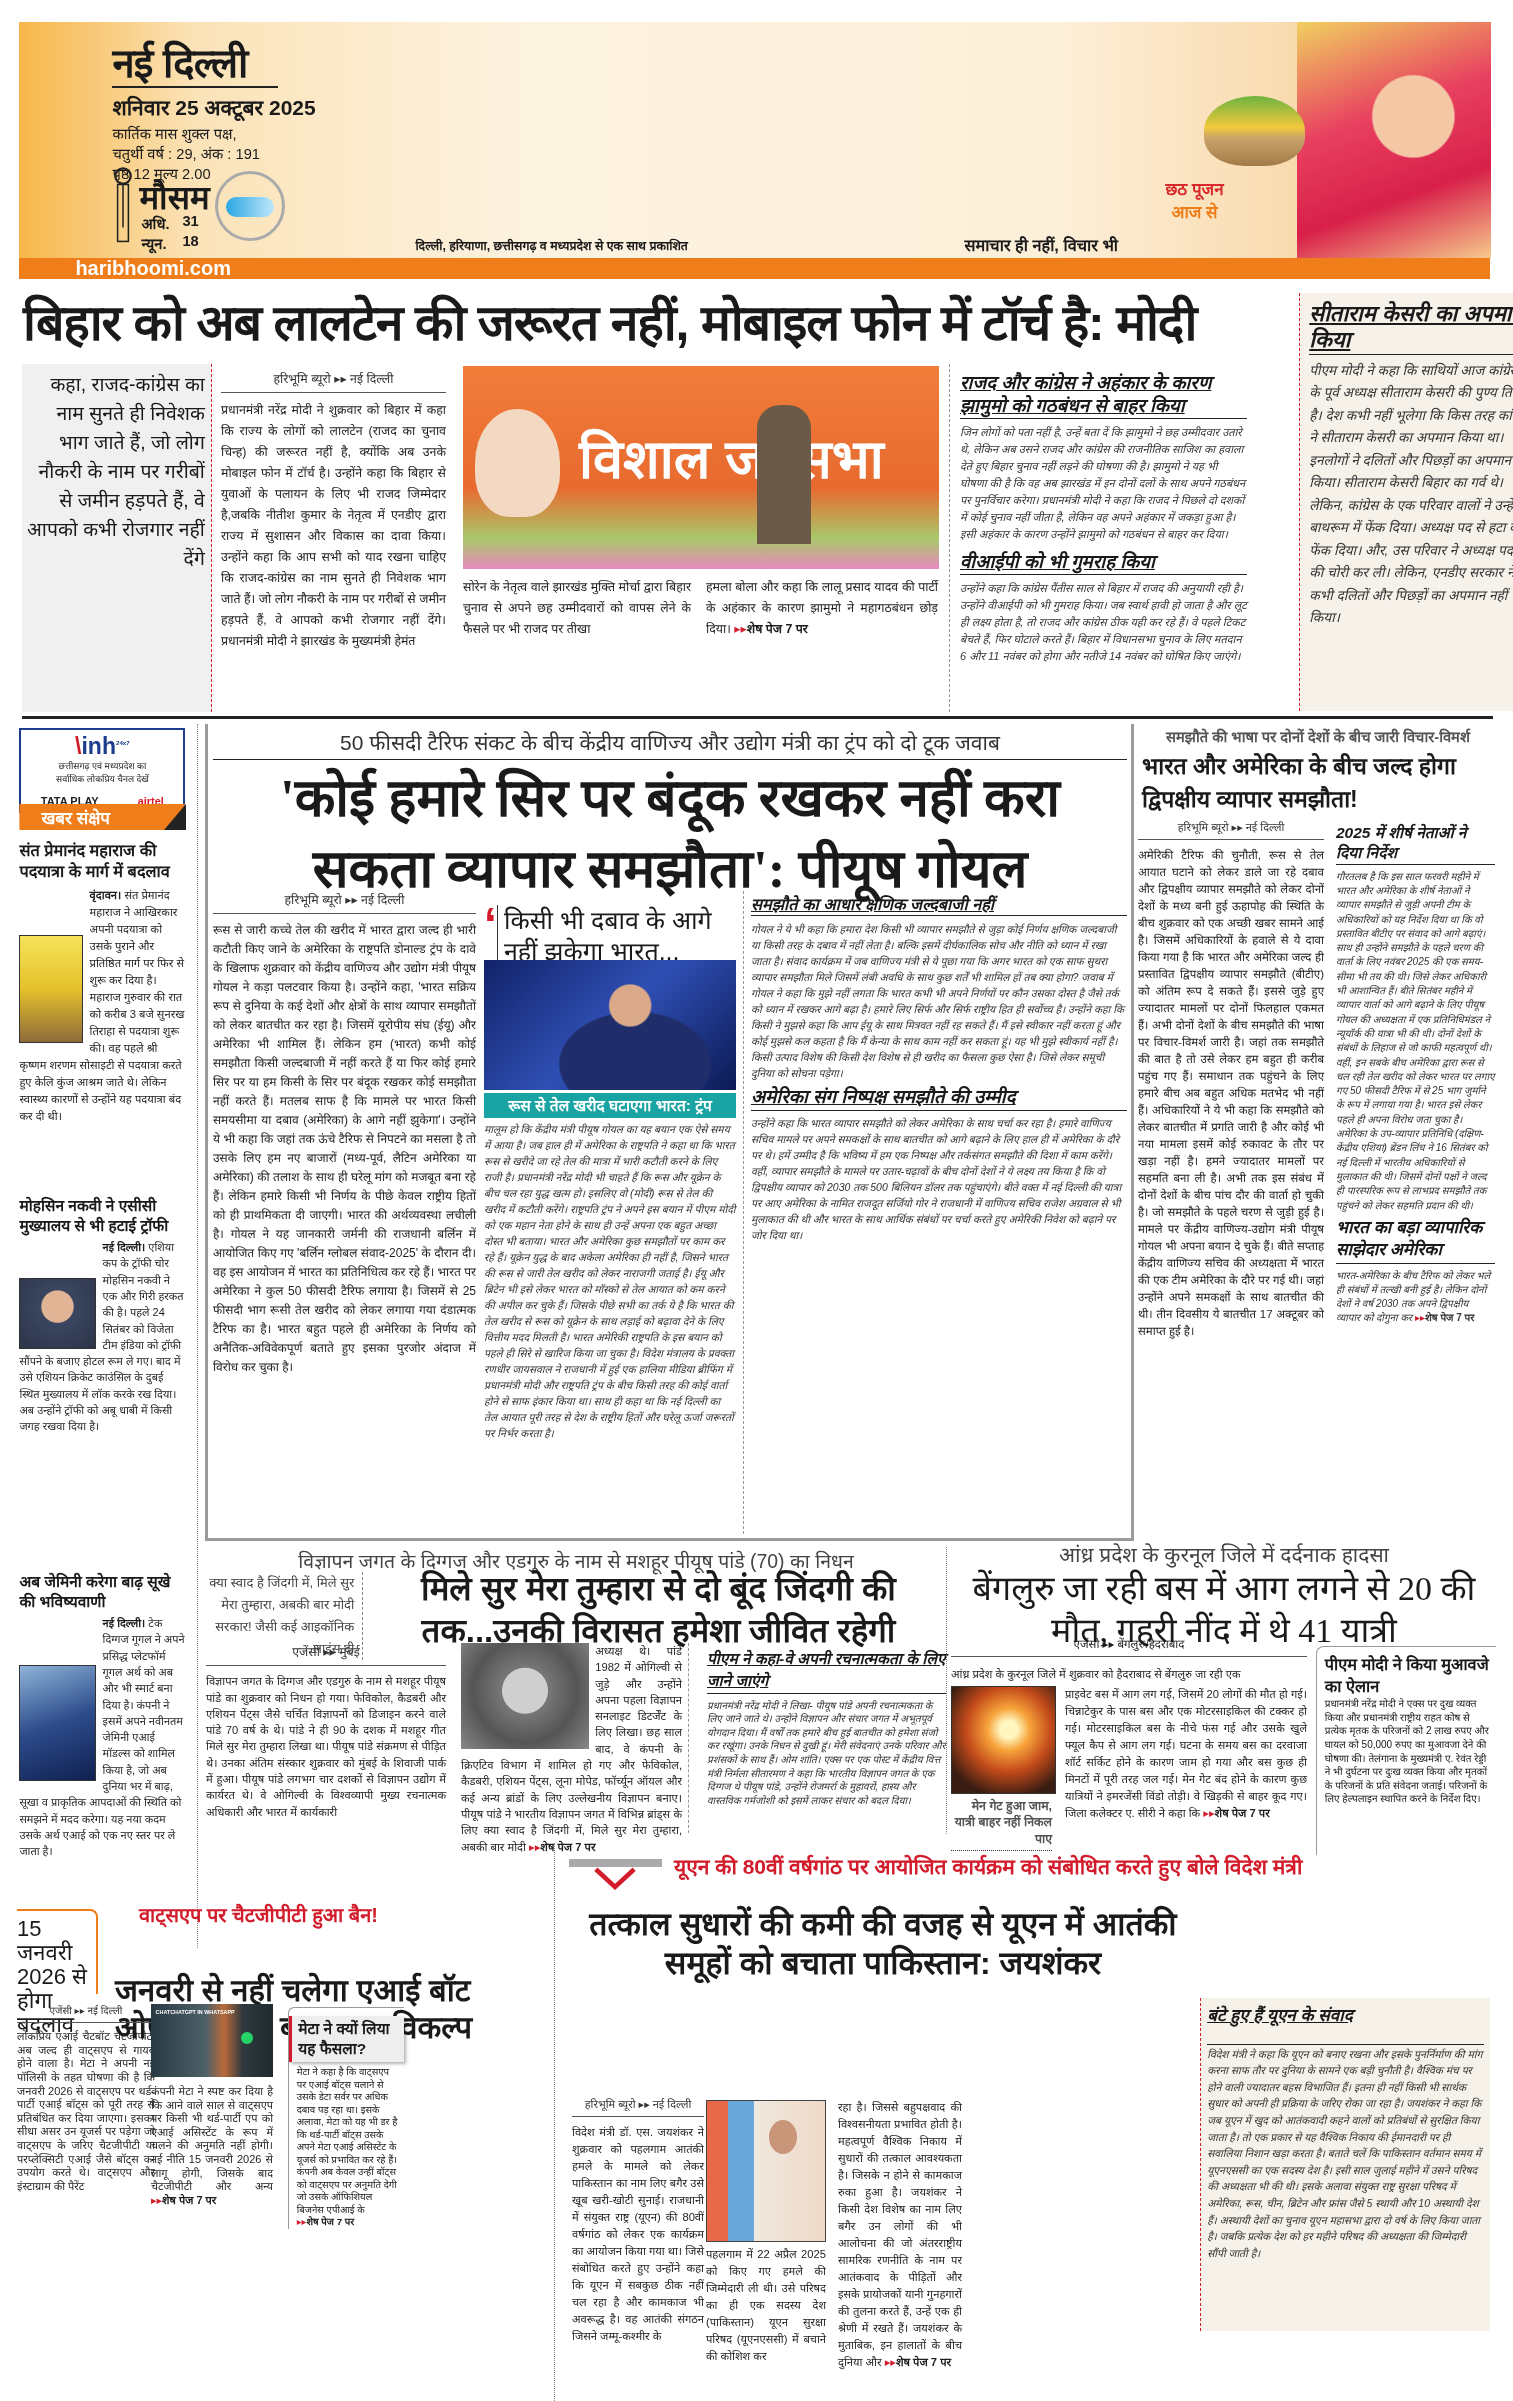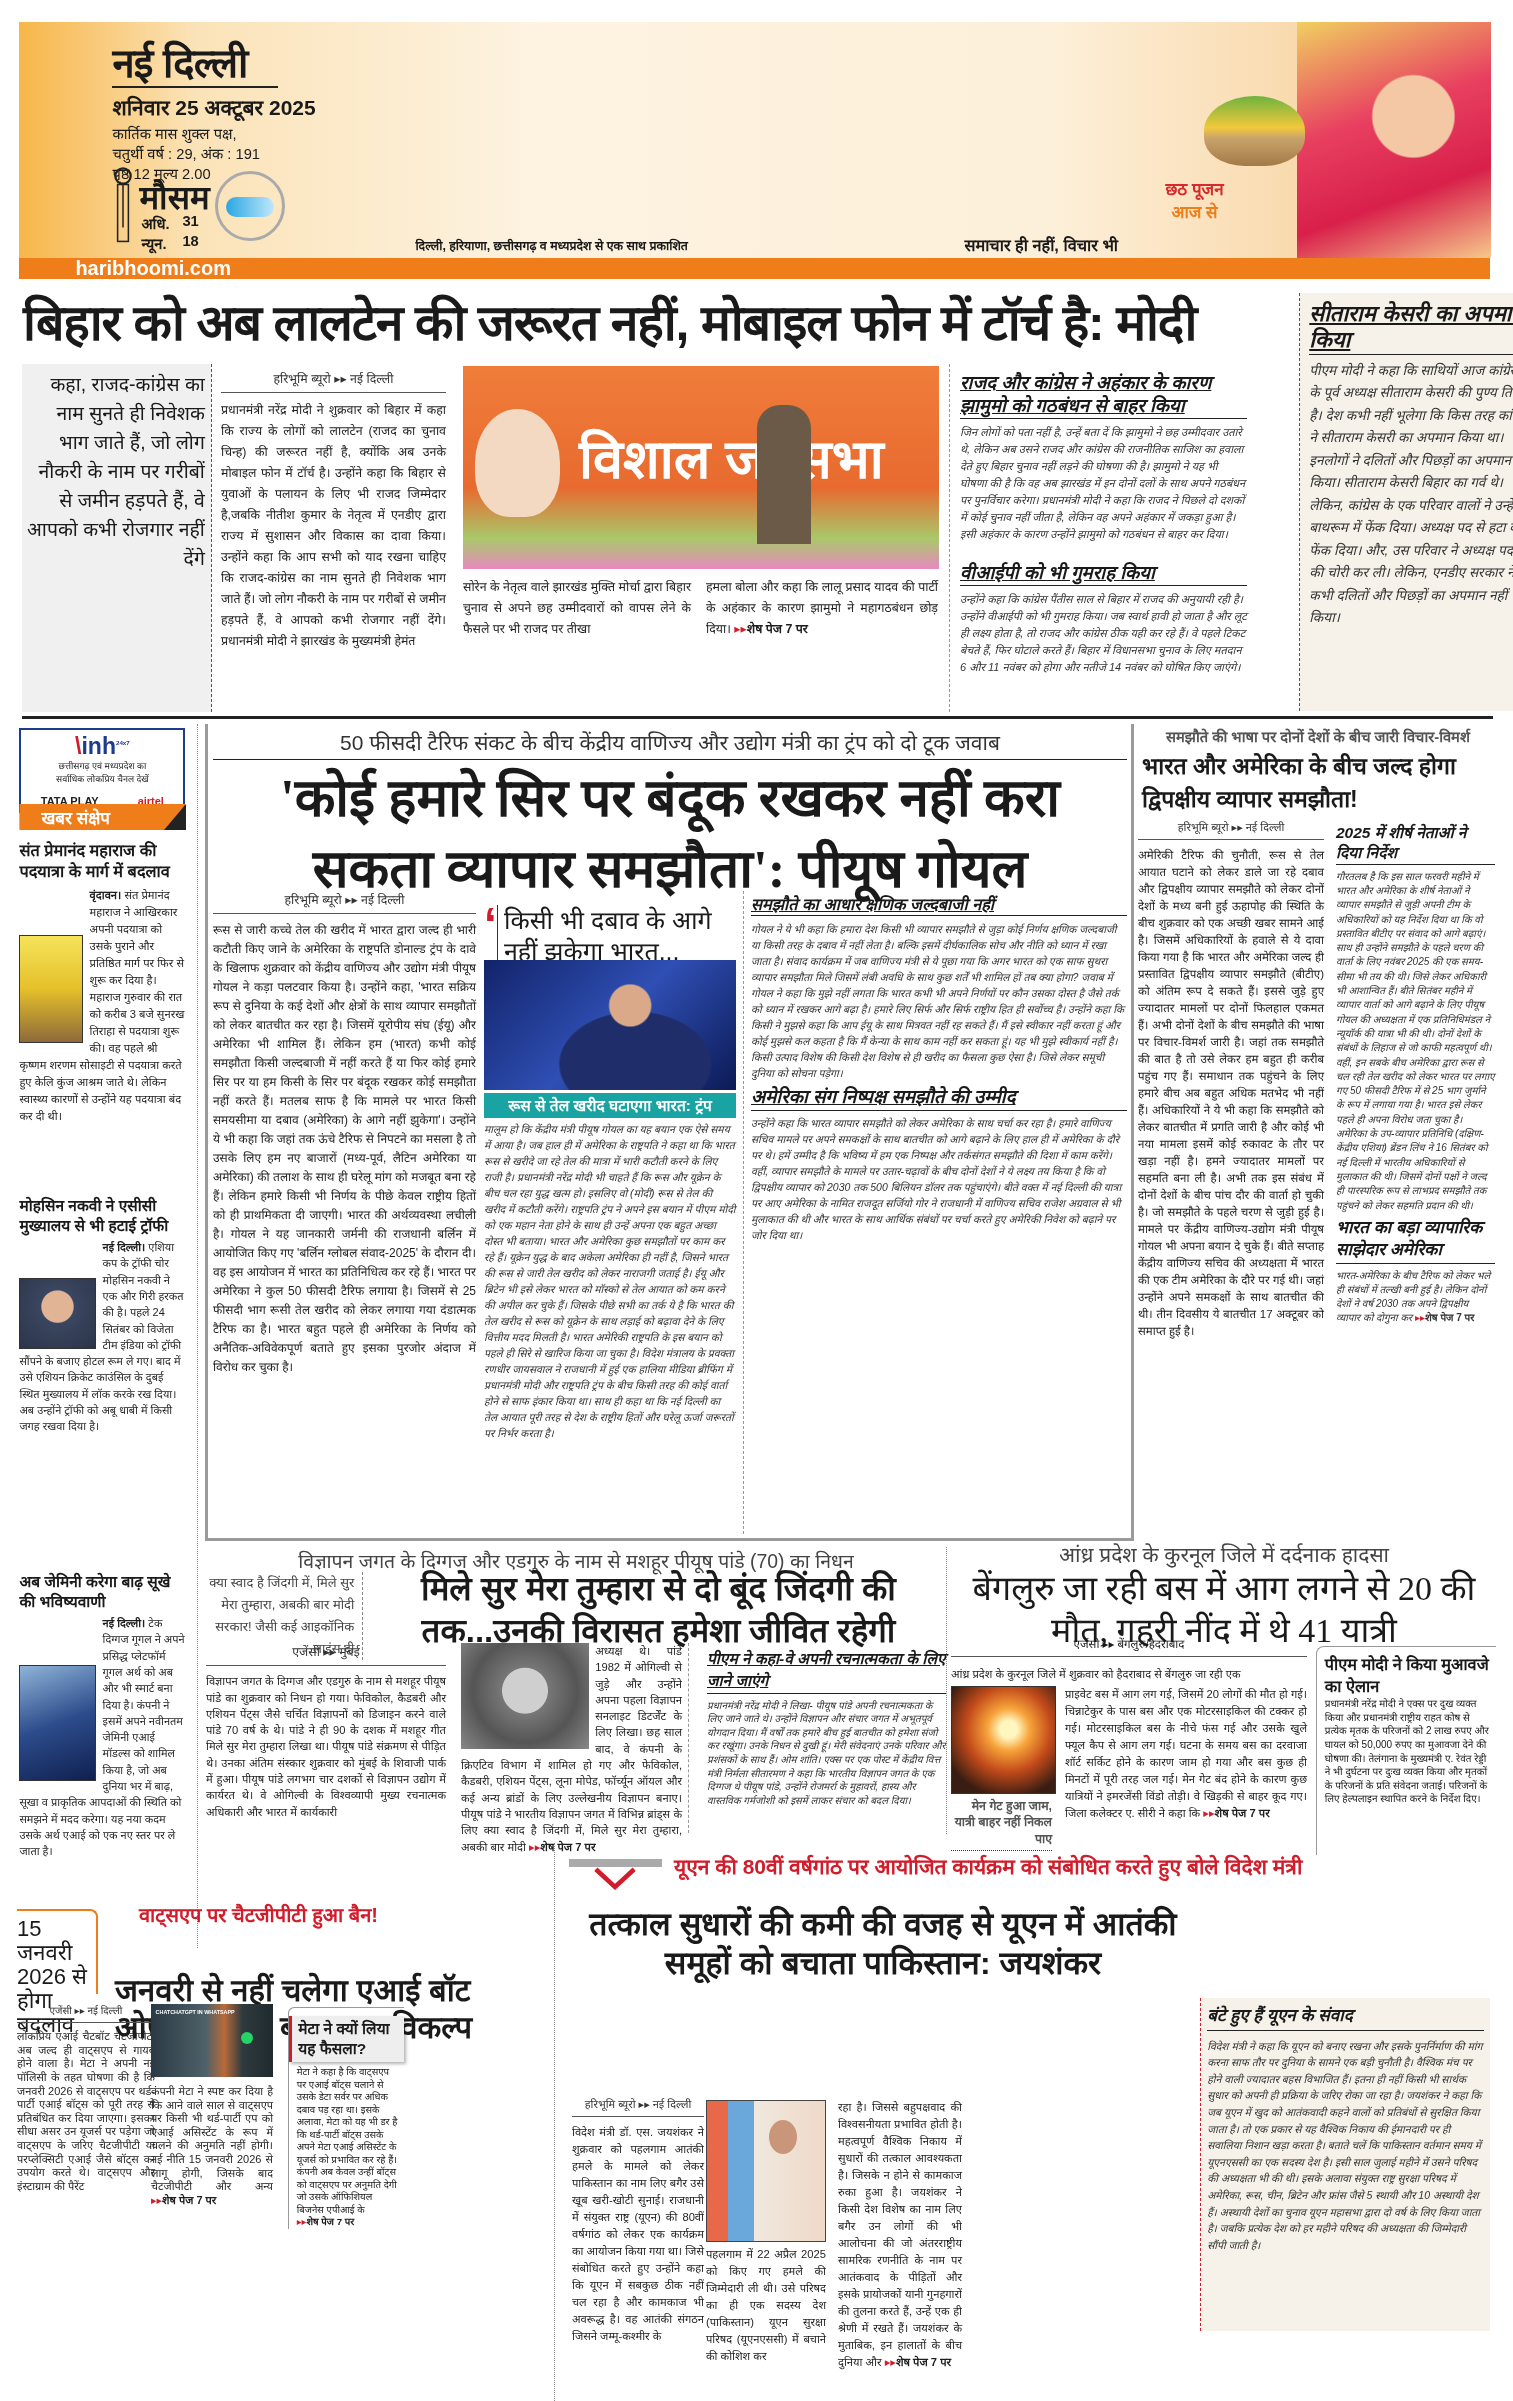--- a/index.html
+++ b/index.html
@@ -72,21 +72,21 @@
 <div class="abs body-txt" style="left:463px;top:577px;width:228px;font-size:12.4px;line-height:21px;">सोरेन के नेतृत्व वाले झारखंड मुक्ति मोर्चा द्वारा बिहार चुनाव से अपने छह उम्मीदवारों को वापस लेने के फैसले पर भी राजद पर तीखा</div>
 <div class="abs body-txt" style="left:706px;top:577px;width:232px;font-size:12.4px;line-height:21px;">
   <span>हमला बोला और कहा कि लालू प्रसाद यादव की पार्टी के अहंकार के कारण झामुमो ने महागठबंधन छोड़ दिया।</span>
   <span class="arr">▸▸</span><span class="more">शेष पेज 7 पर</span>
 </div>
 
 <div class="abs dashed-v" style="left:949px;top:364px;height:348px;"></div>
 <div class="abs" style="left:960px;top:366px;width:287px;">
   <div class="sub-head" style="font-size:18.6px;line-height:23px;">राजद और कांग्रेस ने अहंकार के कारण झामुमो को गठबंधन से बाहर किया</div>
   <div class="ital" style="font-size:11px;line-height:17px;">जिन लोगों को पता नहीं है, उन्हें बता दें कि झामुमो ने छह उम्मीदवार उतारे थे, लेकिन अब उसने राजद और कांग्रेस की राजनीतिक साजिश का हवाला देते हुए बिहार चुनाव नहीं लड़ने की घोषणा की है। झामुमो ने यह भी घोषणा की है कि वह अब झारखंड में इन दोनों दलों के साथ अपने गठबंधन पर पुनर्विचार करेगा। प्रधानमंत्री मोदी ने कहा कि राजद ने पिछले दो दशकों में कोई चुनाव नहीं जीता है, लेकिन वह अपने अहंकार में जकड़ा हुआ है। इसी अहंकार के कारण उन्होंने झामुमो को गठबंधन से बाहर कर दिया।</div>
-  <div class="sub-head" style="font-size:18.6px;line-height:23px;margin-top:18px;">वीआईपी को भी गुमराह किया</div>
+  <div class="sub-head" style="font-size:18.6px;line-height:23px;margin-top:7px;">वीआईपी को भी गुमराह किया</div>
   <div class="ital" style="font-size:11px;line-height:17px;">उन्होंने कहा कि कांग्रेस पैंतीस साल से बिहार में राजद की अनुयायी रही है। उन्होंने वीआईपी को भी गुमराह किया। जब स्वार्थ हावी हो जाता है और लूट ही लक्ष्य होता है, तो राजद और कांग्रेस ठीक यही कर रहे हैं। वे पहले टिकट बेचते हैं, फिर घोटाले करते हैं। बिहार में विधानसभा चुनाव के लिए मतदान 6 और 11 नवंबर को होगा और नतीजे 14 नवंबर को घोषित किए जाएंगे।</div>
 </div>
 
 <div class="abs" style="left:1251px;top:293px;width:240px;height:418px;background:#f6f2ea;border-left:0.8px dashed #d21c2b;padding:7.7px 9.3px;margin-left:48px;">
   <div style="font-size:22px;font-weight:bold;font-style:italic;line-height:26px;text-decoration:underline;border-bottom:1.5px solid #222;padding-bottom:1.5px;margin-bottom:4.6px;">सीताराम केसरी का अपमान किया</div>
   <div class="ital" style="font-size:13.6px;line-height:22.5px;">पीएम मोदी ने कहा कि साथियों आज कांग्रेस के पूर्व अध्यक्ष सीताराम केसरी की पुण्य तिथि है। देश कभी नहीं भूलेगा कि किस तरह कांग्रेस ने सीताराम केसरी का अपमान किया था। इनलोगों ने दलितों और पिछड़ों का अपमान किया। सीताराम केसरी बिहार का गर्व थे। लेकिन, कांग्रेस के एक परिवार वालों ने उन्हें बाथरूम में फेंक दिया। अध्यक्ष पद से हटा कर फेंक दिया। और, उस परिवार ने अध्यक्ष पद की चोरी कर ली। लेकिन, एनडीए सरकार ने कभी दलितों और पिछड़ों का अपमान नहीं किया।</div>
 </div>
 
 <div class="abs hr-dark" style="left:22px;top:716px;width:1471px;"></div>
 
@@ -253,16 +253,16 @@
 <div class="abs" style="left:706px;top:2100px;width:120px;height:142px;background:linear-gradient(90deg,#e8684a 0 18%,#6aa8dc 18% 40%,#f0e8de 40%,#efd9c8 100%);border:0.8px solid #444;">
   <div style="position:absolute;left:62px;top:18.6px;width:28px;height:34px;border-radius:50%;background:#c9967a"></div>
 </div>
 <div class="abs body-txt" style="left:706px;top:2246px;width:120px;font-size:11.2px;line-height:17px;">पहलगाम में 22 अप्रैल 2025 को किए गए हमले की जिम्मेदारी ली थी। उसे परिषद का ही एक सदस्य देश (पाकिस्तान) यूएन सुरक्षा परिषद (यूएनएससी) में बचाने की कोशिश कर</div>
 <div class="abs body-txt" style="left:838px;top:2099px;width:124px;font-size:11.2px;line-height:17px;">
   <span>रहा है। जिससे बहुपक्षवाद की विश्वसनीयता प्रभावित होती है। महत्वपूर्ण वैश्विक निकाय में सुधारों की तत्काल आवश्यकता है। जिसके न होने से कामकाज रुका हुआ है। जयशंकर ने किसी देश विशेष का नाम लिए बगैर उन लोगों की भी आलोचना की जो अंतरराष्ट्रीय सामरिक रणनीति के नाम पर आतंकवाद के पीड़ितों और इसके प्रायोजकों यानी गुनहगारों की तुलना करते हैं, उन्हें एक ही श्रेणी में रखते हैं। जयशंकर के मुताबिक, इन हालातों के बीच दुनिया और</span>
   <span class="arr">▸▸</span><span class="more">शेष पेज 7 पर</span>
 </div>
 
 <div class="abs" style="left:1200px;top:1998px;width:290px;height:333px;background:#f6f2ea;border-left:0.8px dashed #d21c2b;padding:4.6px 6.2px;">
-  <div style="font-size:17px;font-weight:bold;font-style:italic;border-bottom:1.5px solid #222;padding-bottom:4px;margin-bottom:7px;">बंटे हुए हैं यूएन के संवाद</div>
+  <div style="font-size:17px;font-weight:bold;font-style:italic;text-decoration:underline;border-bottom:1.5px solid #222;padding-bottom:18px;margin-bottom:1px;">बंटे हुए हैं यूएन के संवाद</div>
   <div class="ital" style="font-size:10.5px;line-height:16.6px;">विदेश मंत्री ने कहा कि यूएन को बनाए रखना और इसके पुनर्निर्माण की मांग करना साफ तौर पर दुनिया के सामने एक बड़ी चुनौती है। वैश्विक मंच पर होने वाली ज्यादातर बहस विभाजित हैं। इतना ही नहीं किसी भी सार्थक सुधार को अपनी ही प्रक्रिया के जरिए रोका जा रहा है। जयशंकर ने कहा कि जब यूएन में खुद को आतंकवादी कहने वालों को प्रतिबंधों से सुरक्षित किया जाता है। तो एक प्रकार से यह वैश्विक निकाय की ईमानदारी पर ही सवालिया निशान खड़ा करता है। बताते चलें कि पाकिस्तान वर्तमान समय में यूएनएससी का एक सदस्य देश है। इसी साल जुलाई महीने में उसने परिषद की अध्यक्षता भी की थी। इसके अलावा संयुक्त राष्ट्र सुरक्षा परिषद में अमेरिका, रूस, चीन, ब्रिटेन और फ्रांस जैसे 5 स्थायी और 10 अस्थायी देश हैं। अस्थायी देशों का चुनाव यूएन महासभा द्वारा दो वर्ष के लिए किया जाता है। जबकि प्रत्येक देश को हर महीने परिषद की अध्यक्षता की जिम्मेदारी सौंपी जाती है।</div>
 </div>
 
 
 </body></html>

